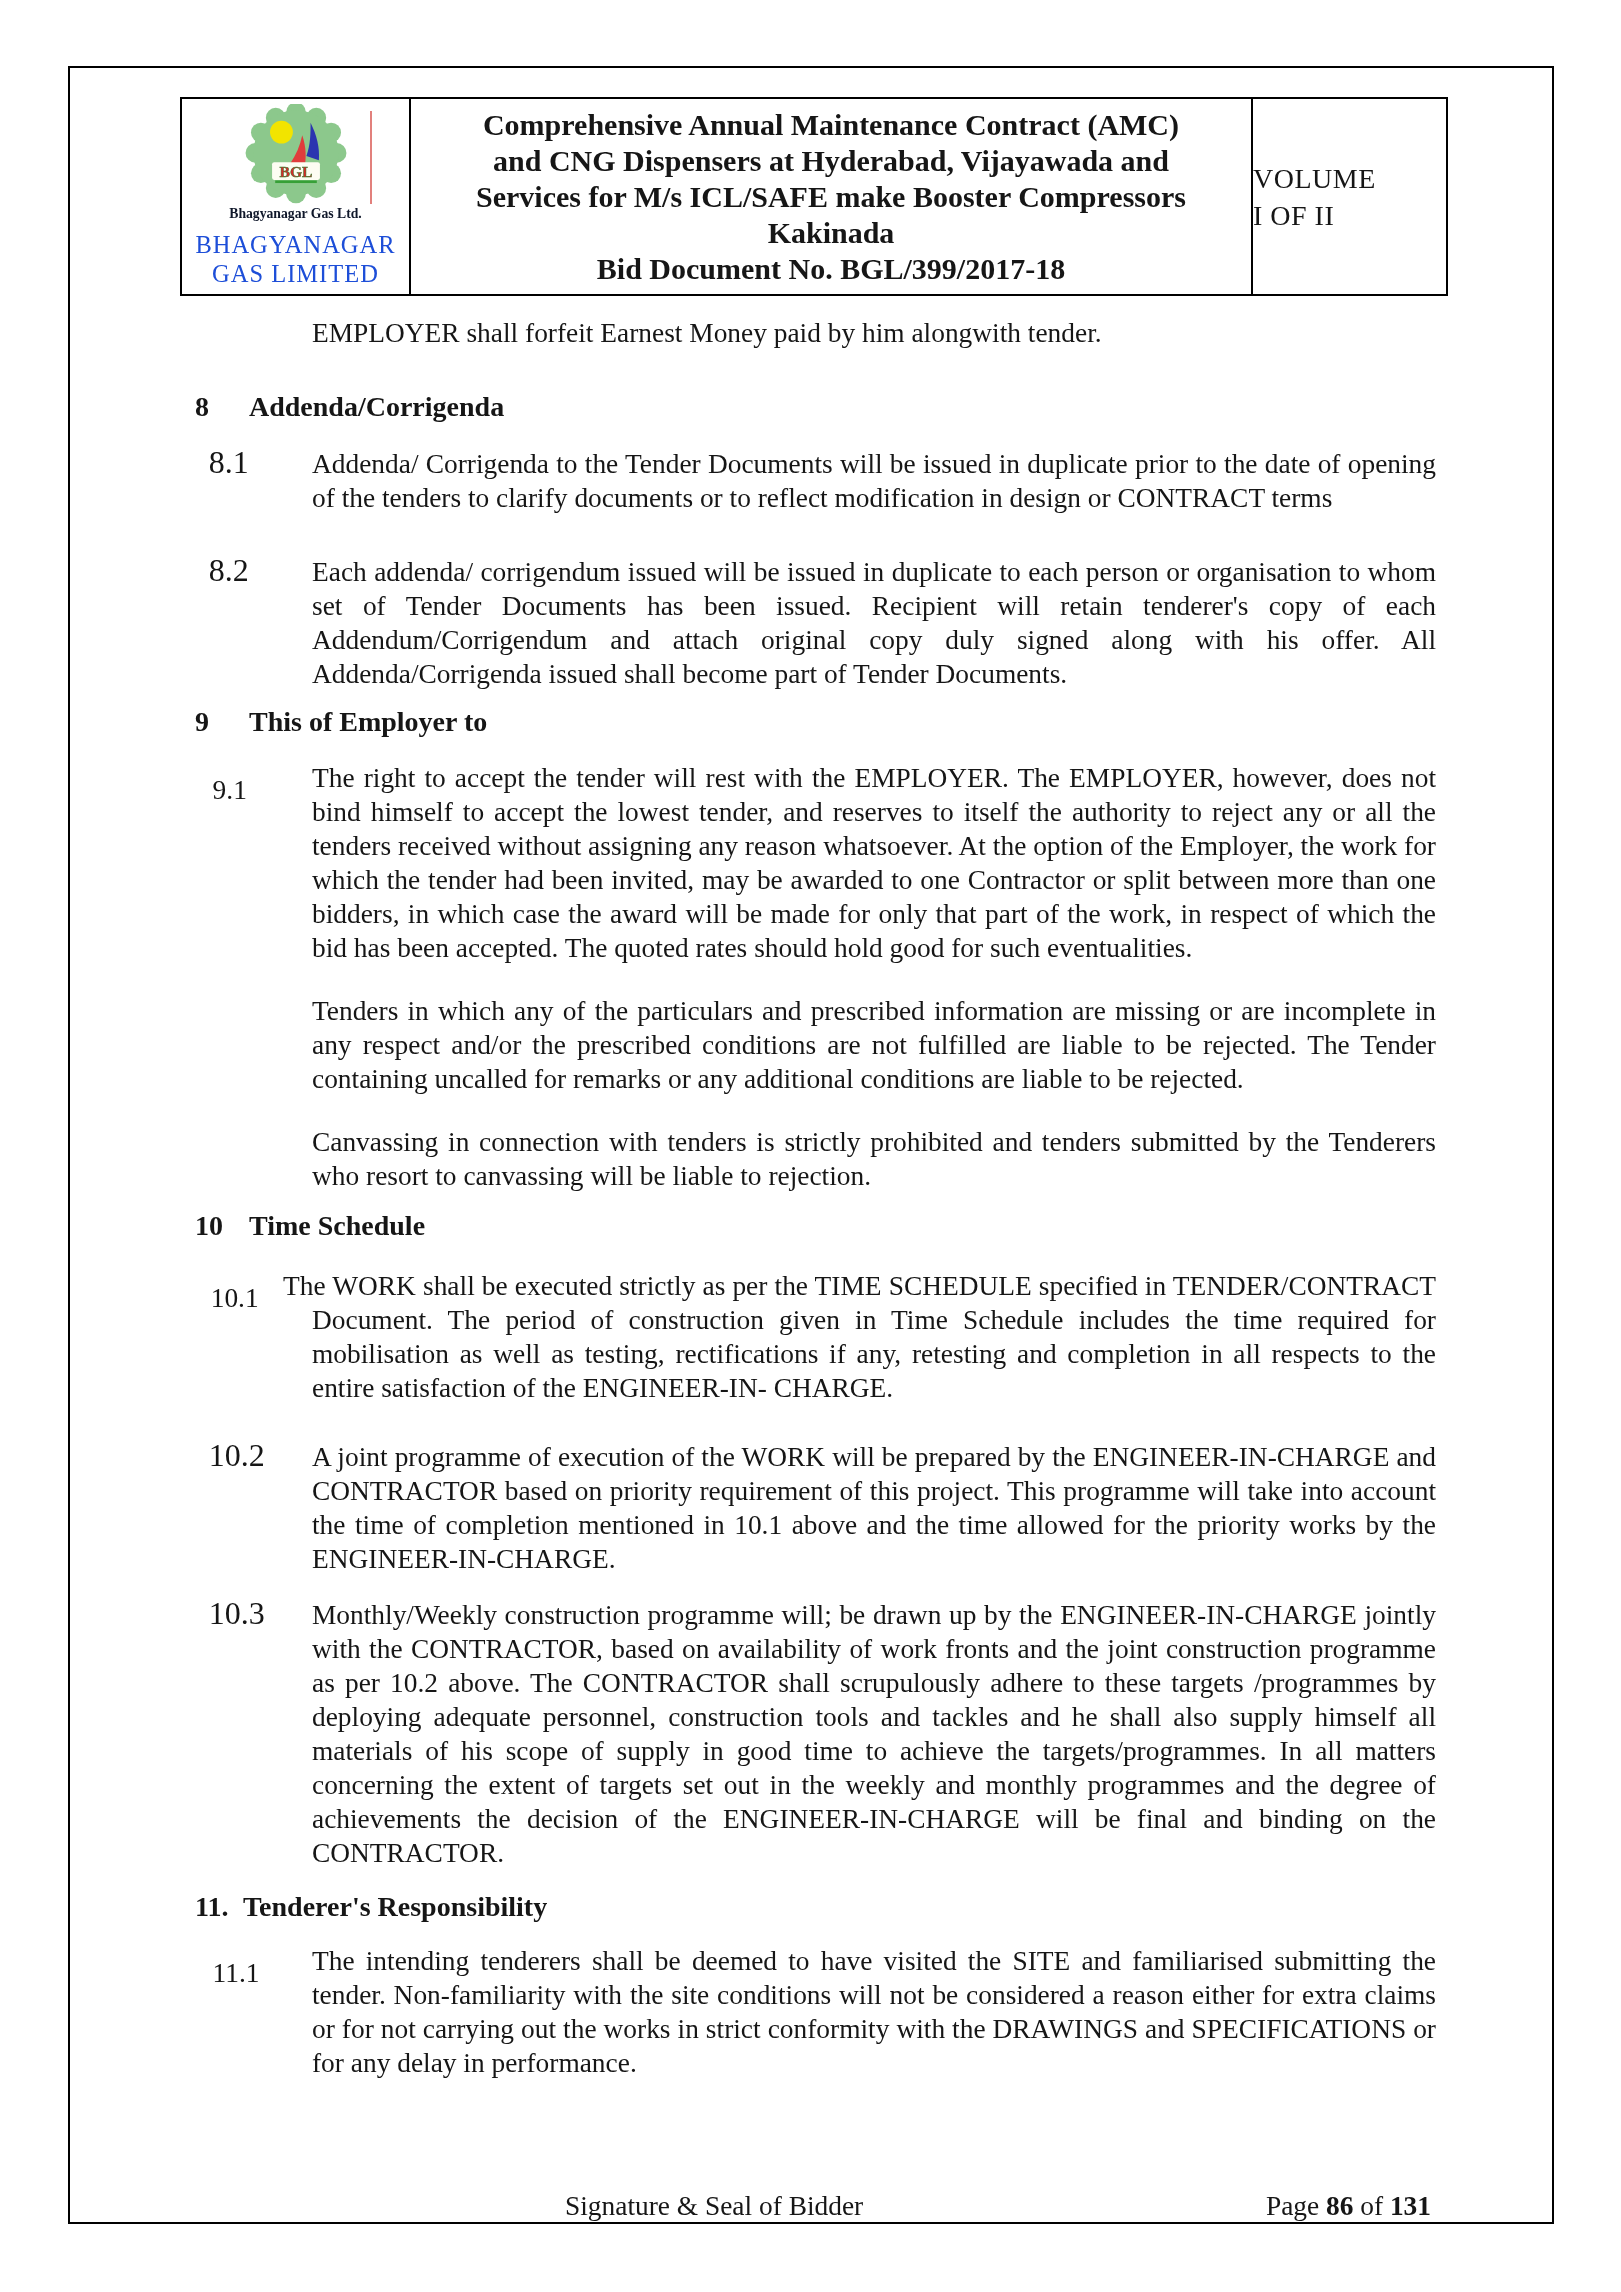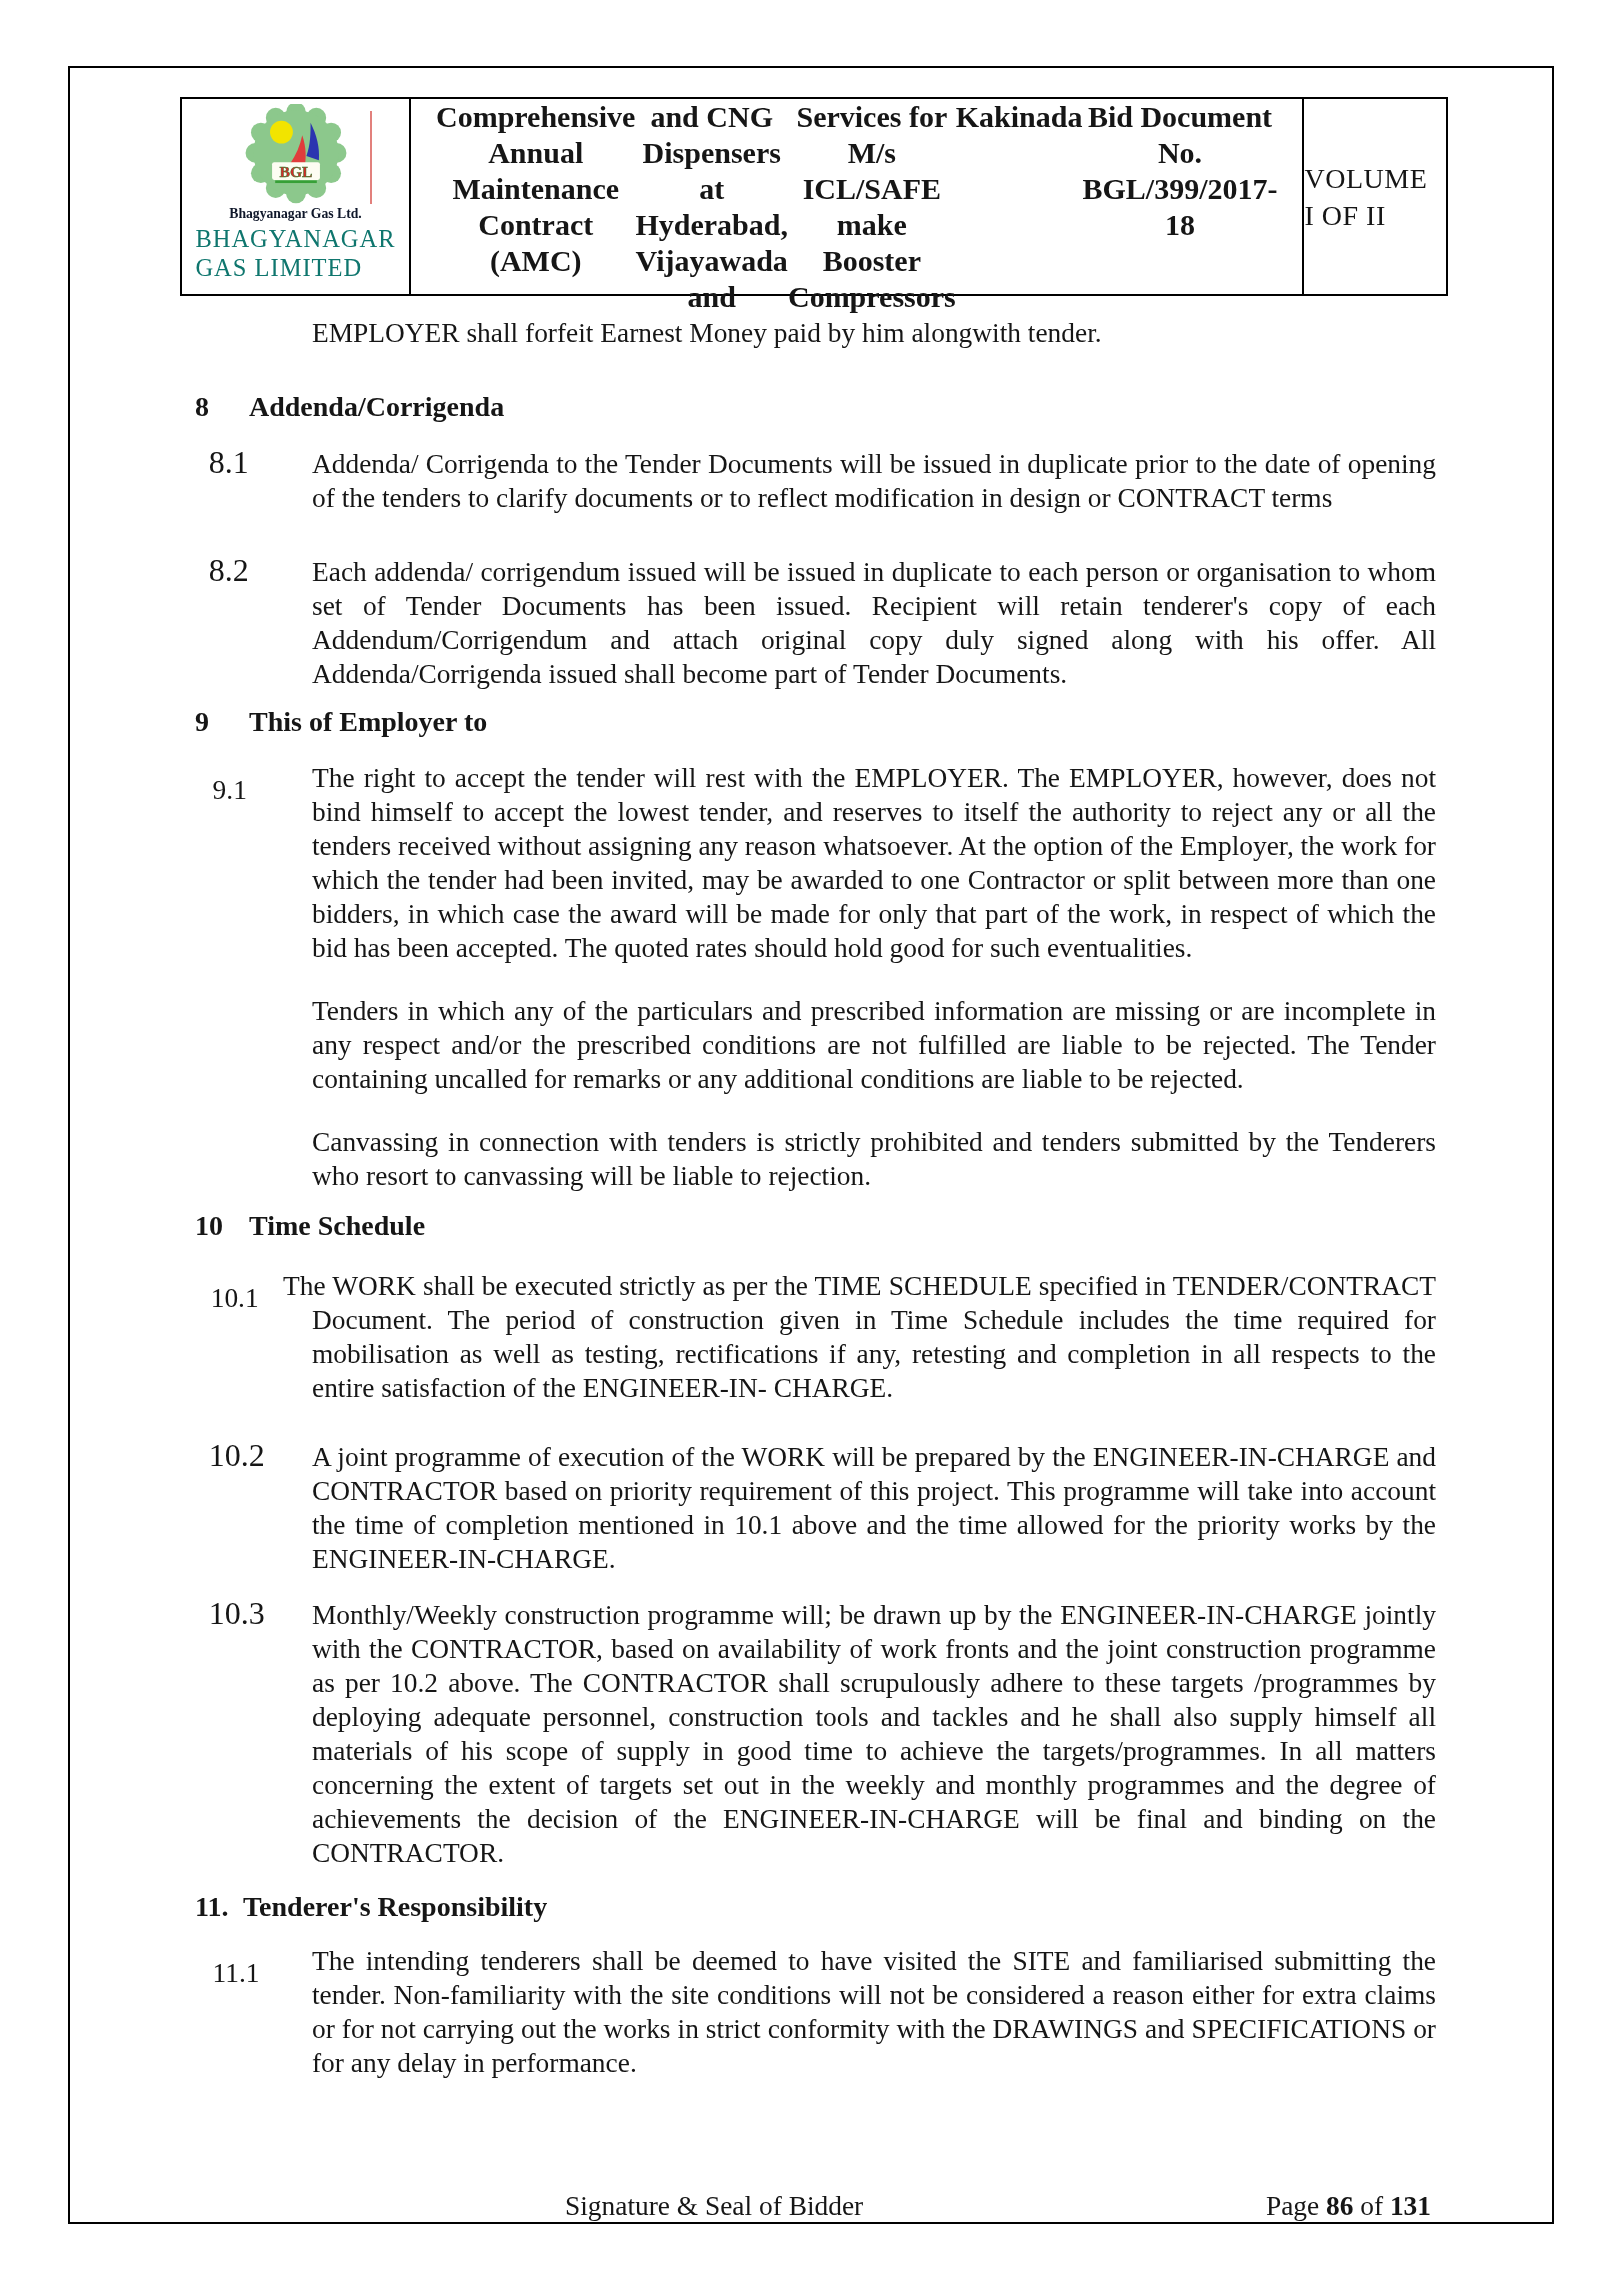--- a/index.html
+++ b/index.html
@@ -15,25 +15,25 @@
   
   .header-table{
     position:absolute;left:180px;top:97px;width:1268px;height:199px;
     border:2.9px solid #000;box-sizing:border-box;display:flex;background:#fff;
   }
   .cell-logo{
     width:229px;min-width:229px;border-right:2.9px solid #000;box-sizing:border-box;
     display:flex;flex-direction:column;align-items:center;padding-top:4.9px;position:relative;
   }
   .logo-caption{font-size:13.7px;font-weight:bold;color:#0f172a;margin-top:-2px;}
-  .company-name{font-size:24.5px;line-height:29px;letter-spacing:1px;text-align:left;margin-top:2px;color:#0f766e;}
+  .company-name{font-size:24.5px;line-height:29px;letter-spacing:1px;text-align:center;margin-top:8px;color:#1d4ed8;}
   .red-artifact{position:absolute;left:188px;top:11.8px;width:2px;height:93px;background:#e2807c;}
   .cell-title{
     flex:1;border-right:2.9px solid #000;box-sizing:border-box;
-    display:flex;flex-direction:row;justify-content:center;text-align:center;
+    display:flex;flex-direction:column;justify-content:center;text-align:center;
     font-weight:bold;font-size:30px;line-height:36px;padding:0 25px;
   }
   .cell-volume{
     width:193px;min-width:193px;display:flex;flex-direction:column;
     align-items:flex-start;justify-content:center;font-size:28px;line-height:37px;letter-spacing:0.5px;
   }
   
   .content{position:absolute;left:195px;top:316px;width:1241px;}
   .para{
     font-size:27.4px;line-height:34px;text-align:justify;margin:0;

